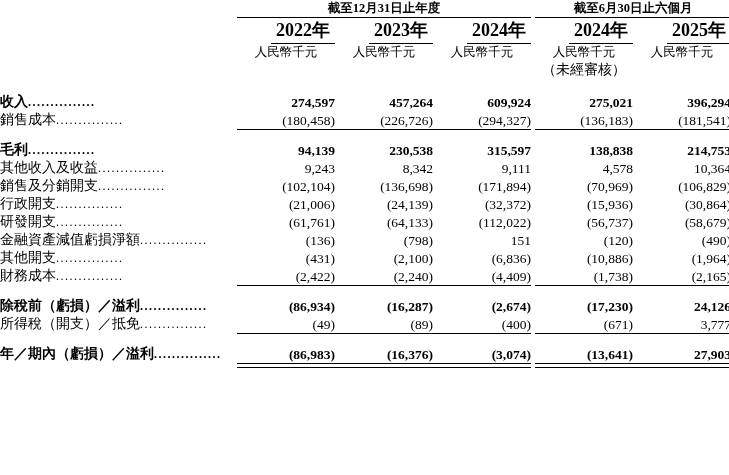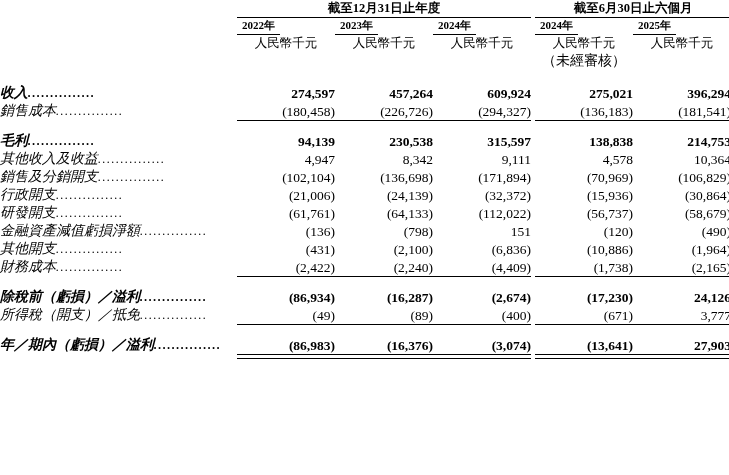--- a/index.html
+++ b/index.html
@@ -38,23 +38,23 @@
 
   
   .grp-head {
     text-align: center;
     font-weight: bold;
     font-size: 12.5px;
     padding-bottom: 2px;
     border-bottom: 1px solid #000;
   }
   .hdr-year {
-    text-align: left;
+    text-align: right;
     font-weight: bold;
-    font-size: 11px;
+    font-size: 18px;
     padding-top: 7px;
     padding-bottom: 1px;
   }
   .hdr-year .u {
     display: inline-block;
     border-bottom: 1px solid #000;
     padding: 0 5px 1px 5px;
   }
   .hdr-unit {
     text-align: center;
@@ -70,21 +70,20 @@
   }
   .spacer-row td { height: 14px; }
   .gaprow td { height: 11px; }
 
   .lbl {
     font-size: 14px;
     white-space: nowrap;
     padding-top: 2px;
     padding-bottom: 2px;
     letter-spacing: 0px;
-    font-style: italic;
   }
   .lbl .dots {
     color: #000;
     font-size: 12px;
     letter-spacing: 1.5px;
   }
   .lbl.bold { font-weight: bold; }
   .num {
     text-align: right;
     font-size: 13.5px;
@@ -206,21 +205,21 @@
         <td class="num bold">94,139</td>
         <td class="num bold">230,538</td>
         <td class="num bold">315,597</td>
         <td></td>
         <td class="num bold">138,838</td>
         <td class="num bold">214,753</td>
       </tr>
 
       <tr>
         <td class="lbl"><span>其他收入及收益</span><span class="dots">...............</span></td>
-        <td class="num">4,947</td>
+        <td class="num">9,243</td>
         <td class="num">8,342</td>
         <td class="num">9,111</td>
         <td></td>
         <td class="num">4,578</td>
         <td class="num">10,364</td>
       </tr>
 
       <tr>
         <td class="lbl"><span>銷售及分銷開支</span><span class="dots">...............</span></td>
         <td class="num">(102,104)</td>

